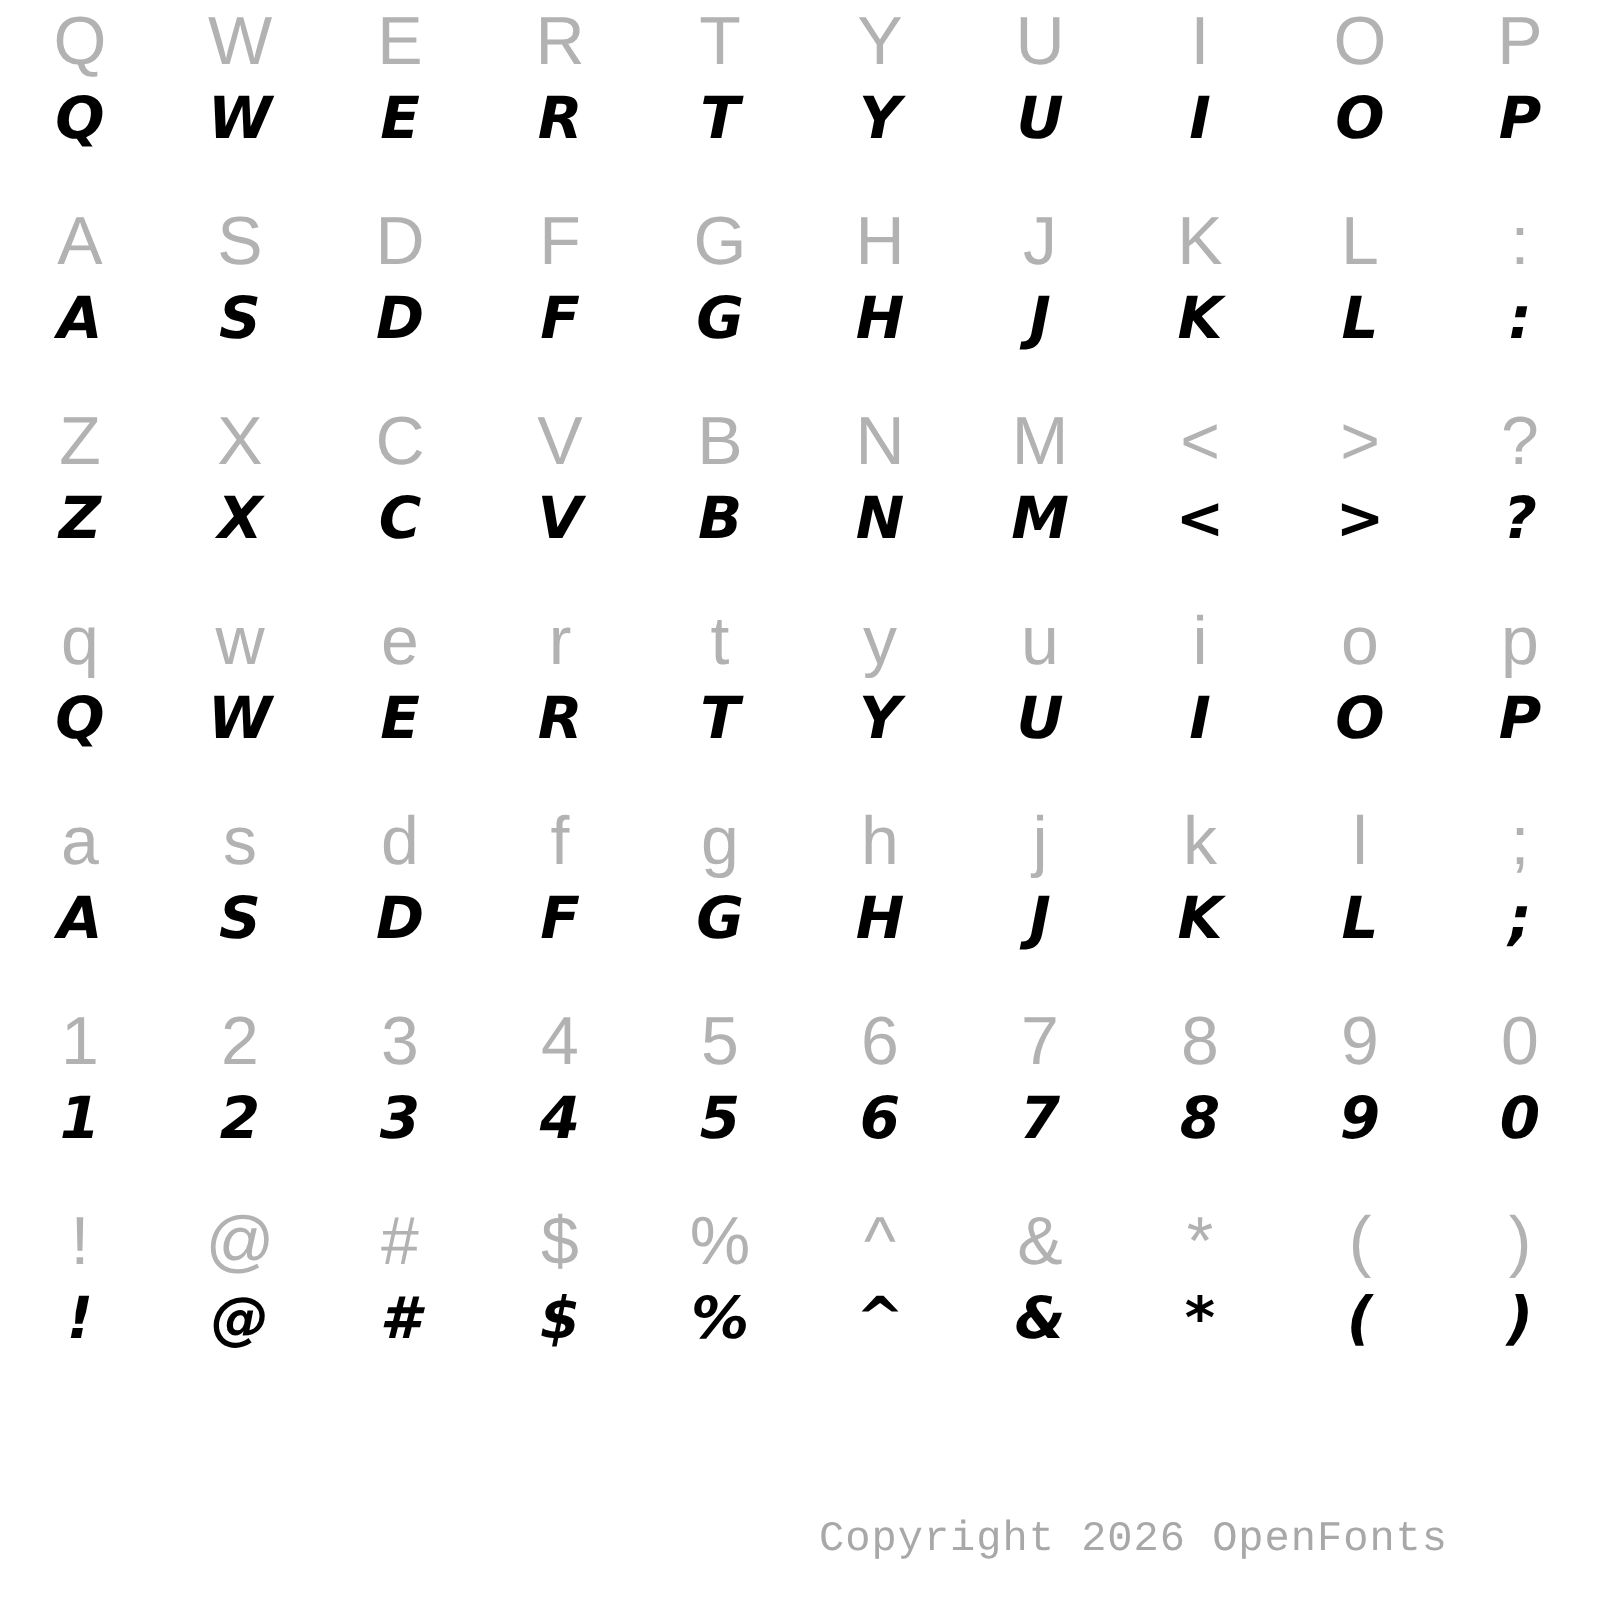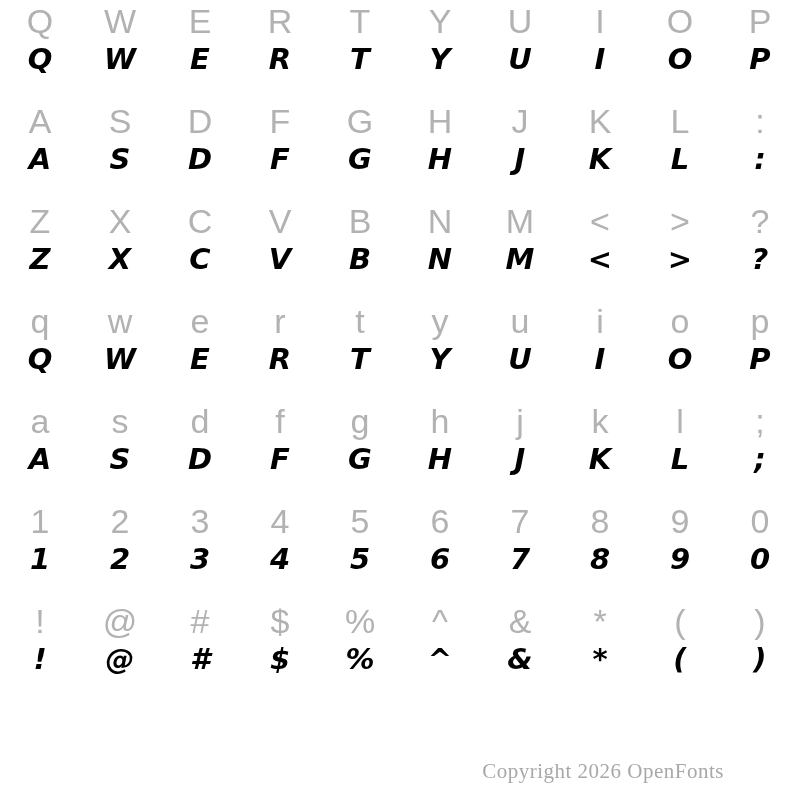--- a/index.html
+++ b/index.html
@@ -52,21 +52,21 @@
     color: var(--glyph-black, #000000);
     font-family: "DejaVu Sans", sans-serif;
     font-size: 29px;
     font-weight: 700;
     font-style: italic;
   }
   .copyright {
     position: absolute;
     top: 759px;
     right: 76px;
-    font-family: Liberation Serif, serif;
+    font-family: Liberation Mono, monospace;
     font-size: 21px;
     font-weight: 400;
     color: var(--copyright-gray, #a8a8a8);
     letter-spacing: 0.5px;
   }
 </style>
 </head>
 <body>
 
 <div class="page" style="--bg: #ffffff; --glyph-gray: #b2b2b2; --glyph-black: #000000; --copyright-gray: #a8a8a8;">

